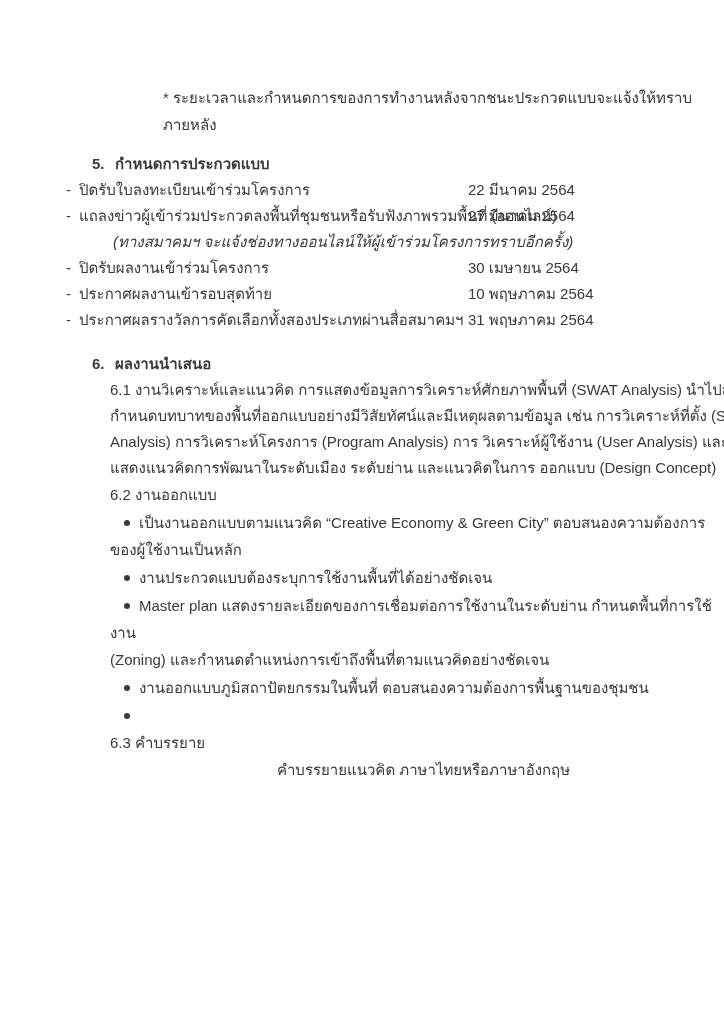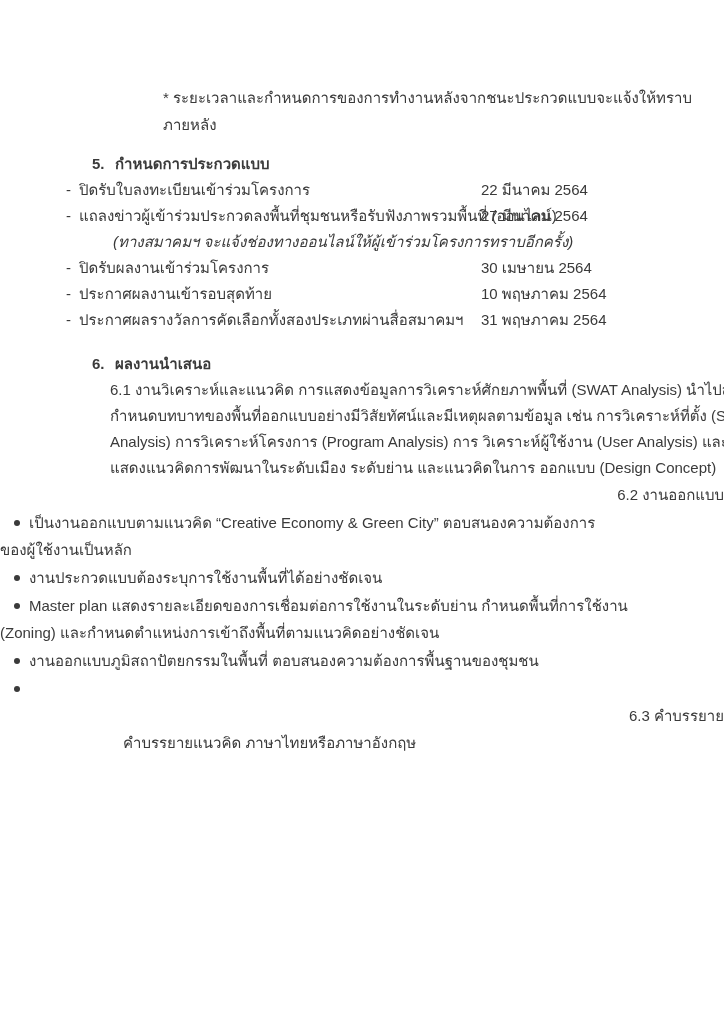--- a/index.html
+++ b/index.html
@@ -32,56 +32,57 @@
   #sec5-heading { margin-top: 13px; }
   #sec6-heading { margin-top: 18px; }
 
   .sched-row {
     position: relative;
     margin-left: 66px;
     line-height: 26px;
     white-space: pre;
   }
   .sched-dash { display: inline-block; width: 13px; }
-  .sched-date { position: absolute; left: 415px; top: 0; }
+  .sched-date { position: absolute; left: 402px; top: 0; }
   .sched-note {
     margin-left: 113px;
     line-height: 26px;
     white-space: pre;
     font-style: italic;
   }
 
   .para {
     margin-left: 110px;
     line-height: 26px;
     white-space: pre;
   }
   .sub-heading {
     margin-left: 110px;
     line-height: 27px;
     white-space: pre;
-    text-align: right;
   }
   .bullet {
+    margin-left: 110px;
     line-height: 27px;
     margin-top: 1px;
     white-space: pre-line;
   }
   .dot {
     display: inline-block;
     width: 6px;
     height: 6px;
     border-radius: 50%;
     background: #3a3a3a;
     margin: 0 9px 2px 14px;
   }
   .s63-body {
     margin-left: 123px;
     line-height: 27px;
     white-space: pre;
+    text-align: center;
   }
 </style>
 </head>
 <body>
 
 <div class="page">
   <div class="content">
 
     <div class="note">* ระยะเวลาและกำหนดการของการทำงานหลังจากชนะประกวดแบบจะแจ้งให้ทราบ
 ภายหลัง</div>

